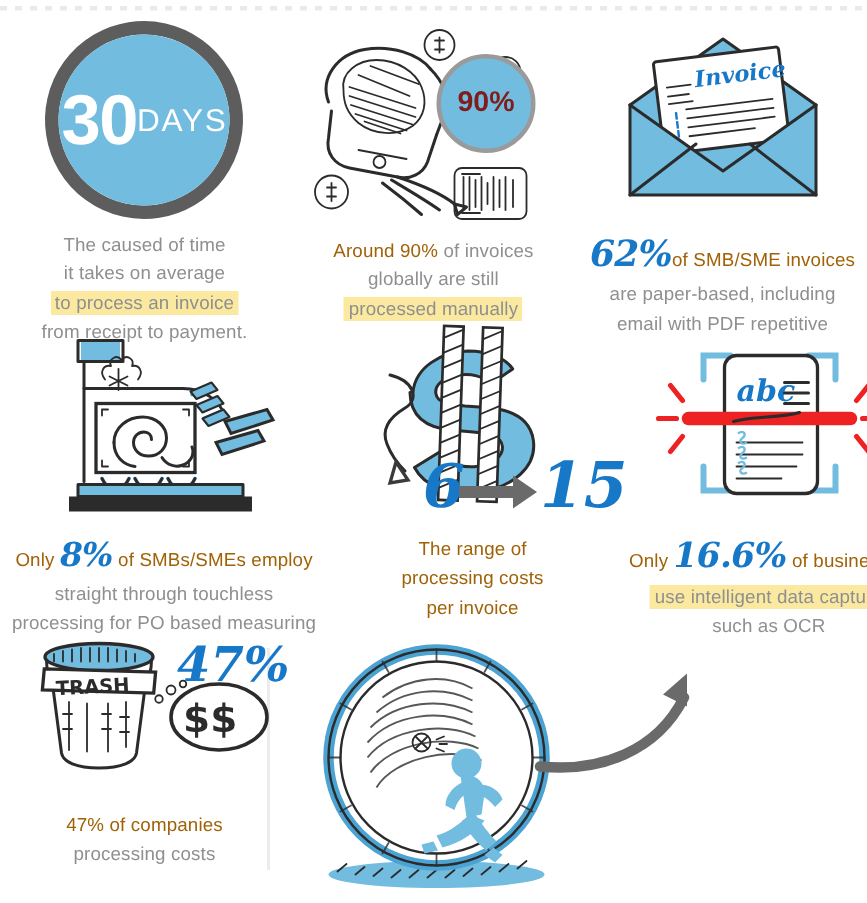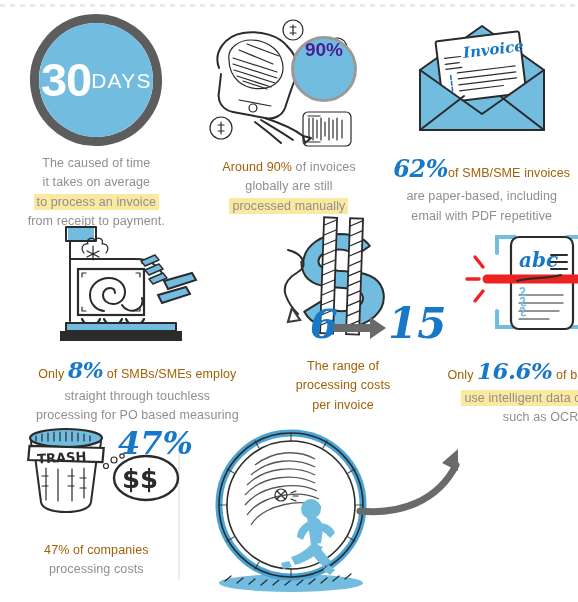--- a/index.html
+++ b/index.html
@@ -121,22 +121,22 @@
   }
 
   
   .pct-bubble {
     position: absolute;
     left: 92px; top: 20px;
     width: 66px; height: 66px;
     border-radius: 50%;
     background: #72bce0;
     border: 3px solid #9a9a9a;
-    display: flex; align-items: flex-start; justify-content: center;
-    color: #4c1d95; font-size: 19px; font-weight: 700;
+    display: flex; align-items: center; justify-content: center;
+    color: #7f1d1d; font-size: 19px; font-weight: 700;
   }
 
   svg { display: block; overflow: visible; }
   .sk  { fill: none; stroke: #2b2b2b; stroke-width: 2; stroke-linecap: round; stroke-linejoin: round; }
   .skt { fill: none; stroke: #2b2b2b; stroke-width: 1.2; stroke-linecap: round; stroke-linejoin: round; }
   .blu { fill: #72bce0; }
   .blustroke { fill: none; stroke: #4ba3d3; stroke-width: 2.4; stroke-linecap: round; }
   .gray-arrow { fill: #5e5e5e; }
 </style>
 </head>
@@ -285,21 +285,21 @@
             <path d="M44 100 c4 9 14 9 18 0"></path>
             <path d="M66 100 c4 9 14 9 18 0"></path>
             <path d="M88 100 c4 9 14 9 18 0"></path>
           </g>
           <path class="sk" d="M44 100 c4 9 14 9 18 0 M66 100 c4 9 14 9 18 0 M88 100 c4 9 14 9 18 0"></path>
           <rect x="28" y="104" width="110" height="8" class="blu"></rect>
           <path class="sk" d="M28 104 h110 v8 h-110 z"></path>
           <rect x="22" y="112" width="122" height="10" fill="#2b2b2b"></rect>
         </svg>
       </div>
-      <div class="caption" style="margin-top:6px;margin-left:28px;">
+      <div class="caption" style="margin-top:6px;">
         <span class="ln"><b>Only </b><span class="hand" style="font-size:22px;">8%</span><b> of SMBs/SMEs employ</b></span>
         <span class="ln">straight through touchless</span>
         <span class="ln">processing for PO based measuring</span>
       </div>
     </div>
 
     <div class="cell">
       <div class="art" style="height:132px;">
         <svg width="190" height="130" viewBox="0 0 190 130">
           <g transform="rotate(-8 95 58)">

